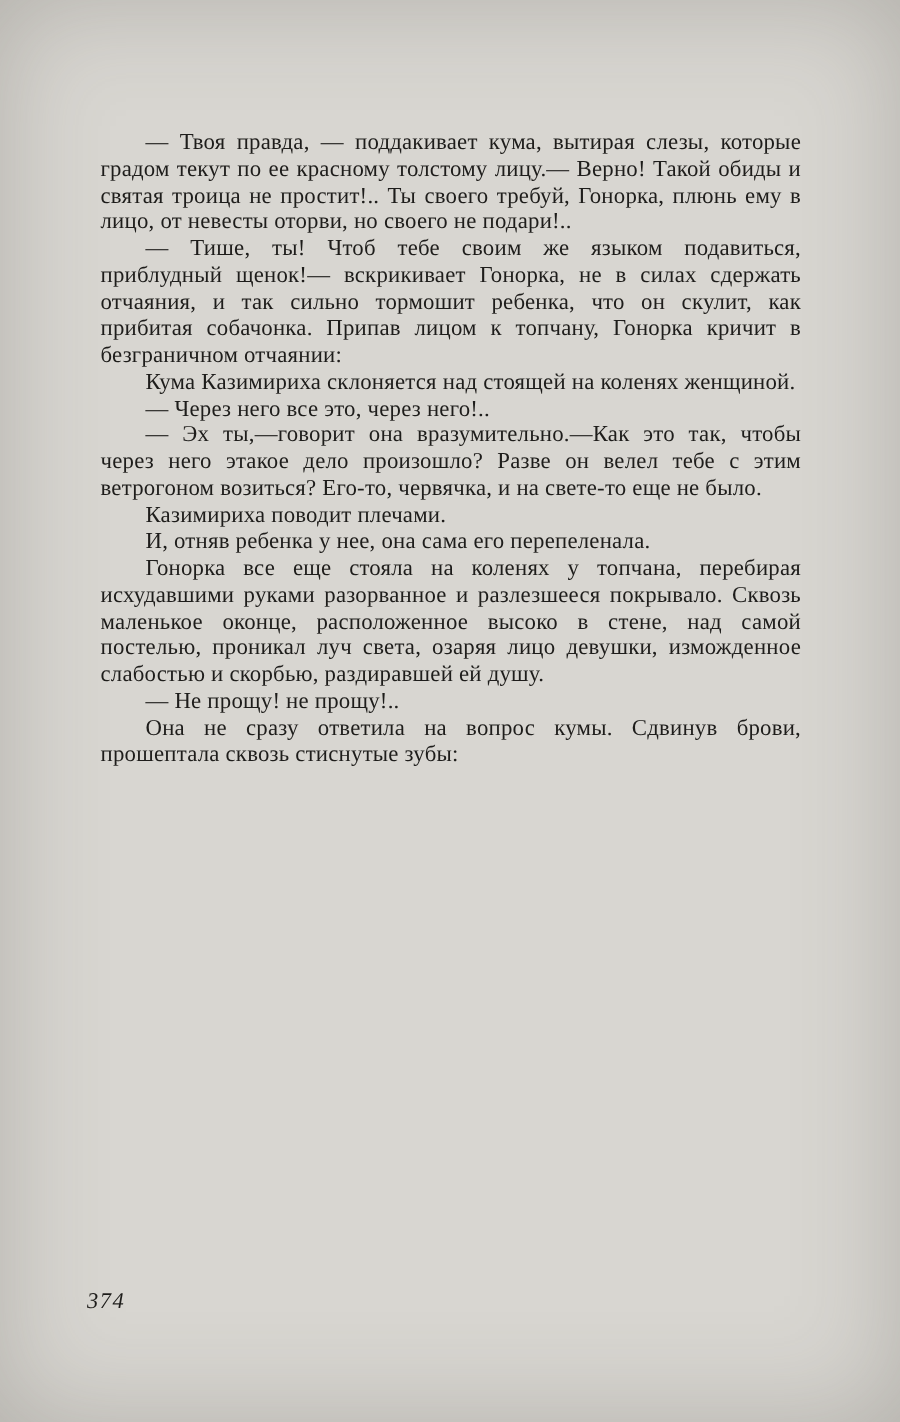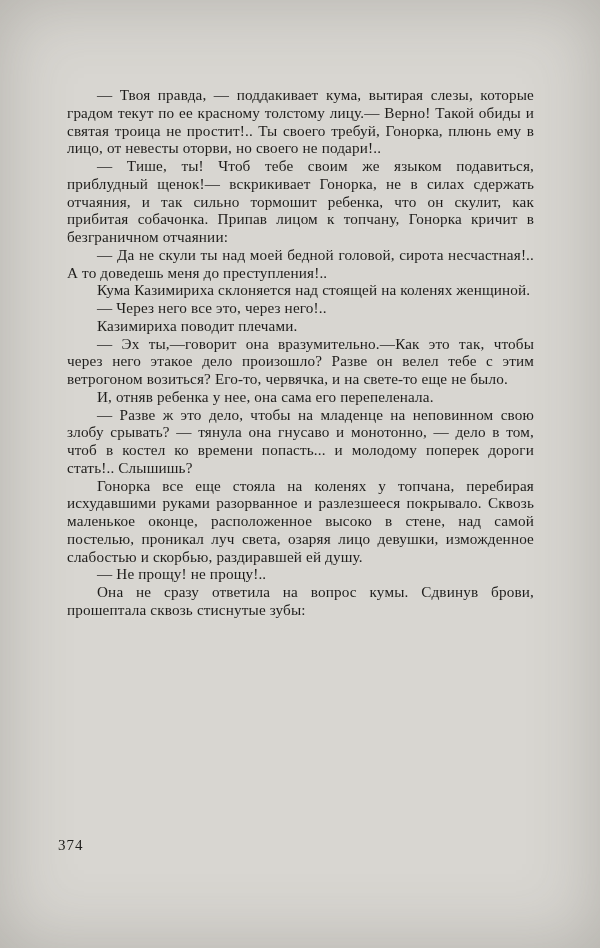--- a/index.html
+++ b/index.html
@@ -41,40 +41,39 @@
 
   .text-block p {
     margin: 0;
     padding: 0;
     text-indent: 30px;
   }
 
   .page-number {
     position: absolute;
     left: 58px;
-    top: 837px;
+    top: 860px;
     font-size: 15px;
     letter-spacing: 1px;
+    font-style: italic;
   }
 </style>
 </head>
 <body>
 
 <div class="book-page">
 
   <div class="text-block">
     <p>— Твоя правда, — поддакивает кума, вытирая слезы, которые градом текут по ее красному толстому лицу.— Верно! Такой обиды и святая троица не простит!.. Ты своего требуй, Гонорка, плюнь ему в лицо, от невесты оторви, но своего не подари!..</p>
     <p>— Тише, ты! Чтоб тебе своим же языком подавиться, приблудный щенок!— вскрикивает Гонорка, не в силах сдержать отчаяния, и так сильно тормошит ребенка, что он скулит, как прибитая собачонка. Припав лицом к топчану, Гонорка кричит в безграничном отчаянии:</p>
-    <p>— Да не скули ты над моей бедной головой, сирота несчастная!.. А то доведешь меня до преступления!..</p>
     <p>Кума Казимириха склоняется над стоящей на коленях женщиной.</p>
     <p>— Через него все это, через него!..</p>
+    <p>— Эх ты,—говорит она вразумительно.—Как это так, чтобы через него этакое дело произошло? Разве он велел тебе с этим ветрогоном возиться? Его-то, червячка, и на свете-то еще не было.</p>
     <p>Казимириха поводит плечами.</p>
-    <p>— Эх ты,—говорит она вразумительно.—Как это так, чтобы через него этакое дело произошло? Разве он велел тебе с этим ветрогоном возиться? Его-то, червячка, и на свете-то еще не было.</p>
     <p>И, отняв ребенка у нее, она сама его перепеленала.</p>
-    <p>— Разве ж это дело, чтобы на младенце на неповинном свою злобу срывать? — тянула она гнусаво и монотонно, — дело в том, чтоб в костел ко времени попасть... и молодому поперек дороги стать!.. Слышишь?</p>
     <p>Гонорка все еще стояла на коленях у топчана, перебирая исхудавшими руками разорванное и разлезшееся покрывало. Сквозь маленькое оконце, расположенное высоко в стене, над самой постелью, проникал луч света, озаряя лицо девушки, изможденное слабостью и скорбью, раздиравшей ей душу.</p>
     <p>— Не прощу! не прощу!..</p>
     <p>Она не сразу ответила на вопрос кумы. Сдвинув брови, прошептала сквозь стиснутые зубы:</p>
   </div>
 
   <div class="page-number">374</div>
 
   <div class="scan-vignette"></div>
 
 </div>

